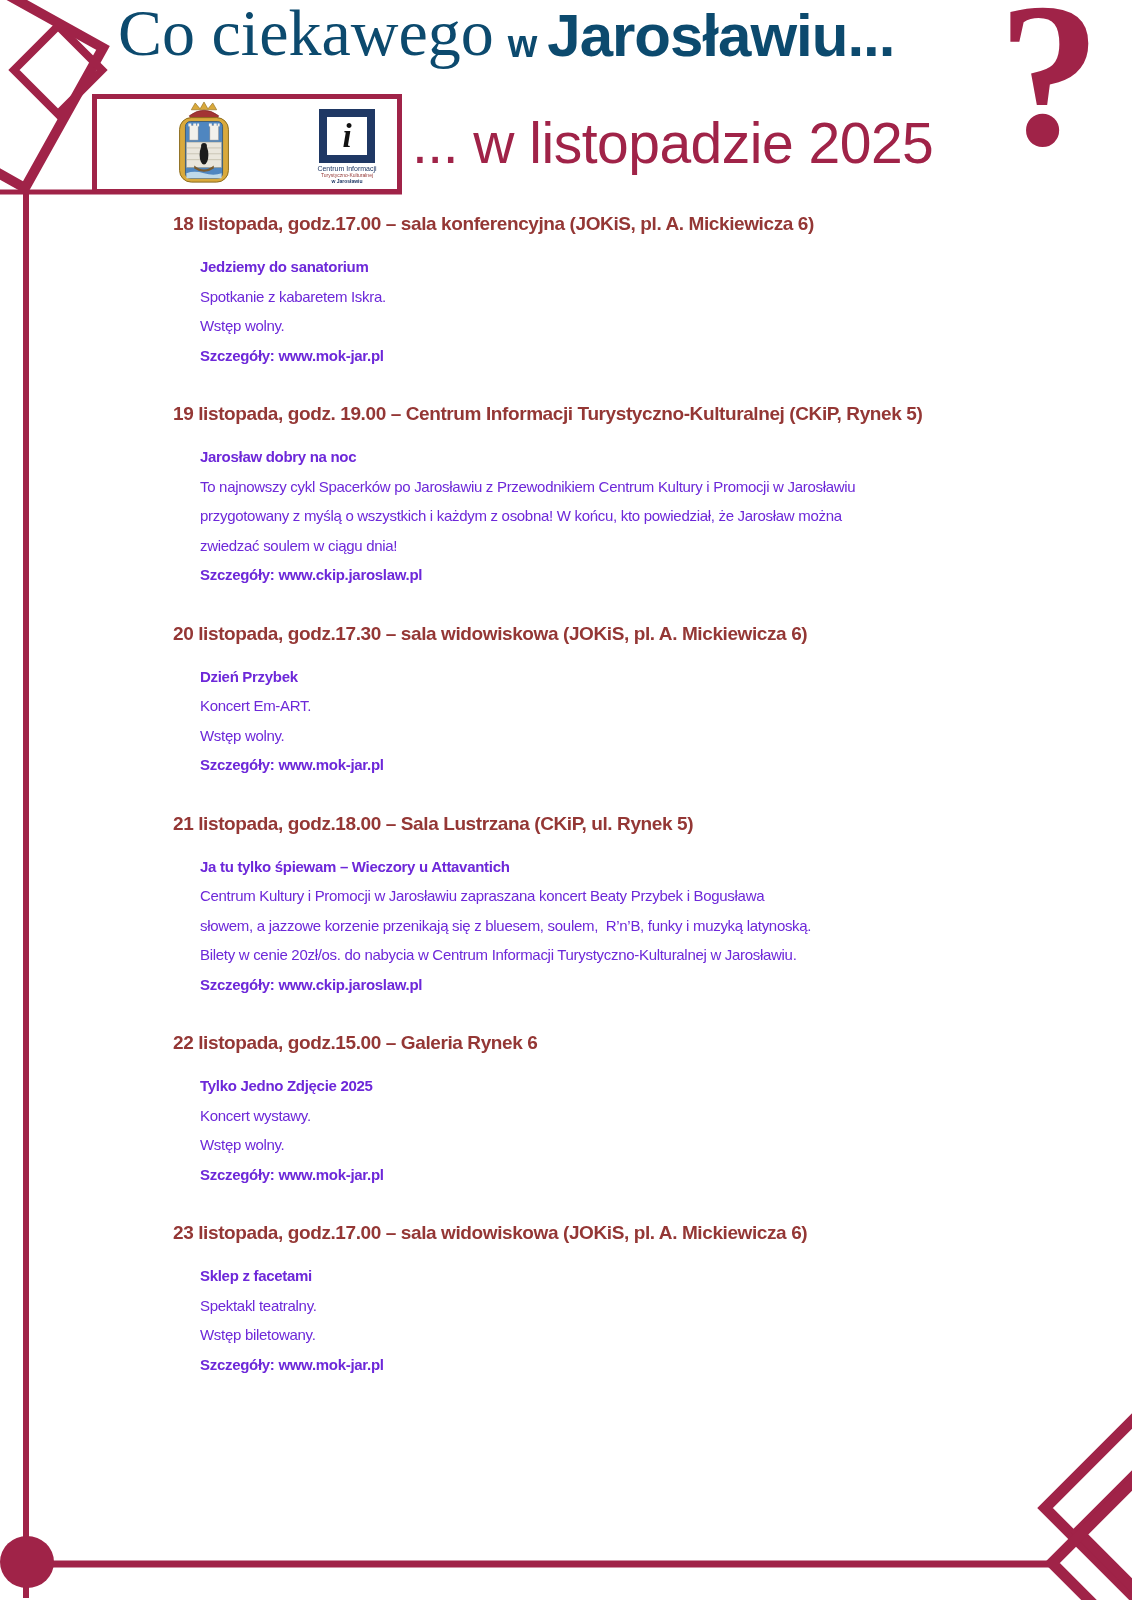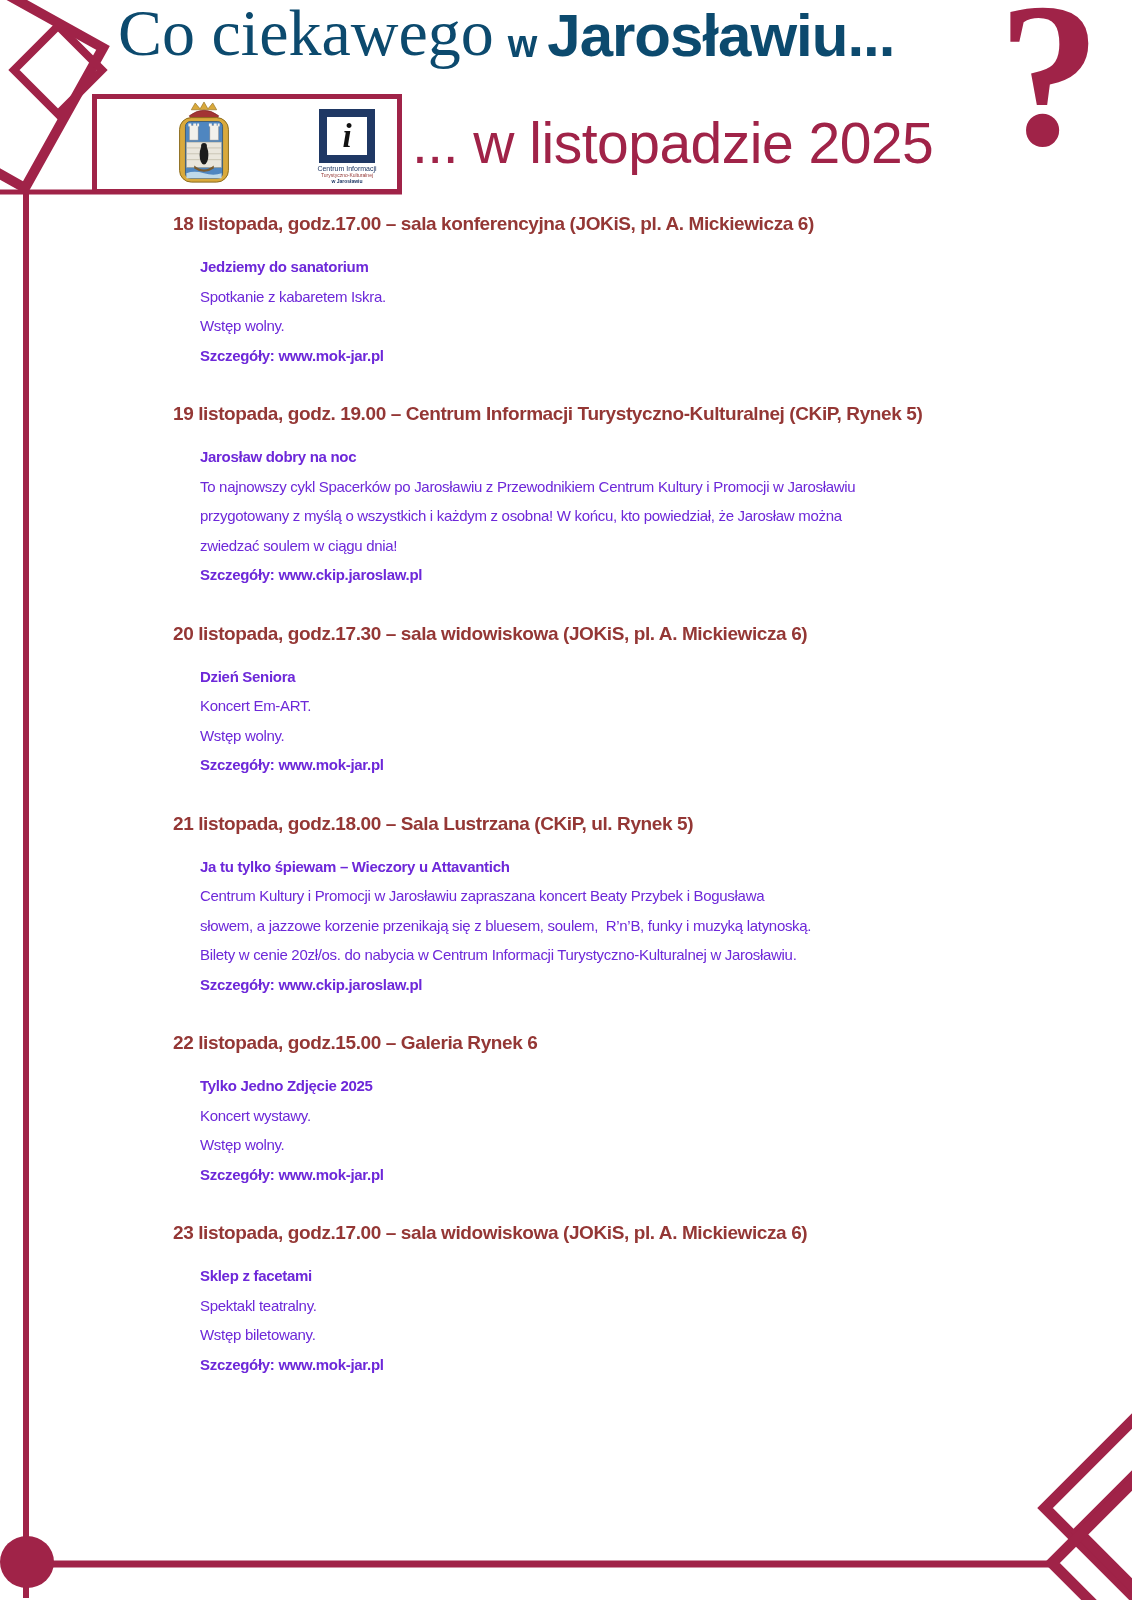--- a/index.html
+++ b/index.html
@@ -142,21 +142,21 @@
           <div class="event-line">przygotowany z myślą o wszystkich i każdym z osobna! W końcu, kto powiedział, że Jarosław można</div>
           <div class="event-line">zwiedzać soulem w ciągu dnia!</div>
         </div>
       <div class="event-details">Szczegóły: www.ckip.jaroslaw.pl</div>
     </div>
   </div>
 
   <div class="event">
     <div class="event-date">20 listopada, godz.17.30 – sala widowiskowa (JOKiS, pl. A. Mickiewicza 6)</div>
     <div class="event-body">
-      <div class="event-title">Dzień Seniora</div>
+      <div class="event-title">Dzień Przybek</div>
       <div class="event-lines">
           <div class="event-line">Koncert Em-ART.</div>
           <div class="event-line">Wstęp wolny.</div>
         </div>
       <div class="event-details">Szczegóły: www.mok-jar.pl</div>
     </div>
   </div>
 
   <div class="event">
     <div class="event-date">21 listopada, godz.18.00 – Sala Lustrzana (CKiP, ul. Rynek 5)</div>

